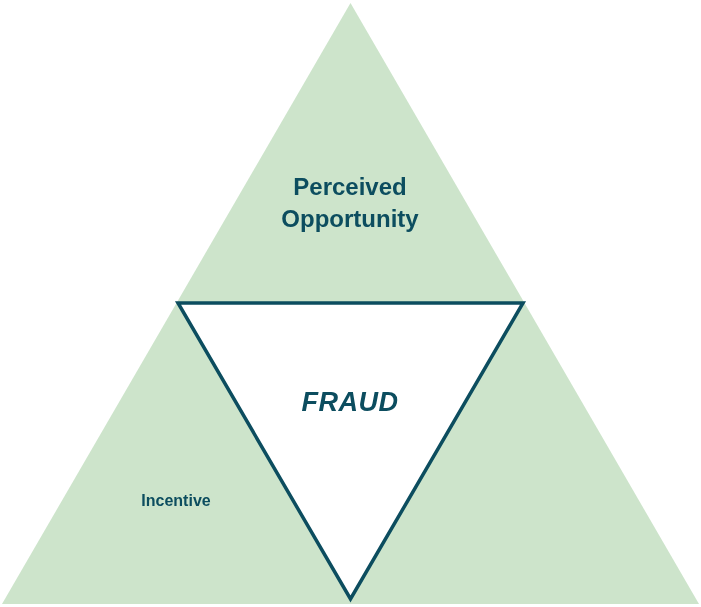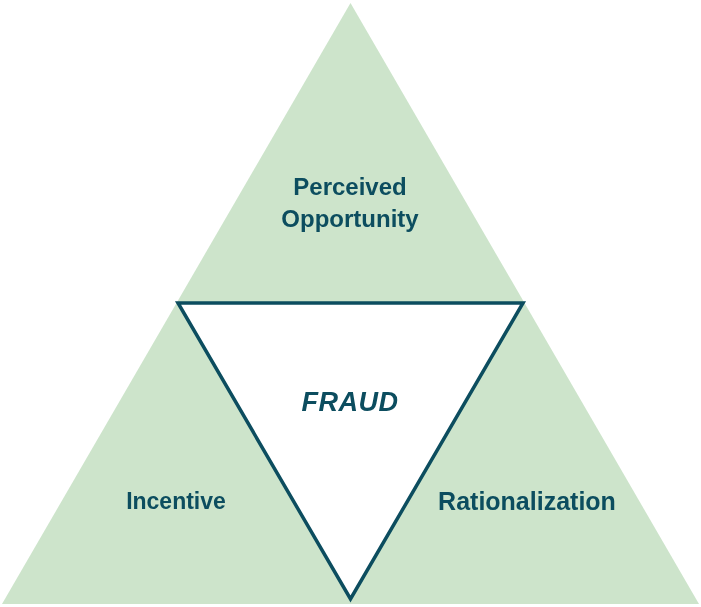--- a/index.html
+++ b/index.html
@@ -21,33 +21,32 @@
     position:absolute;
     color:var(--teal);
     font-weight:bold;
     text-align:center;
     line-height:1.32;
     transform:translate(-50%,-50%);
     white-space:pre-line;
   }
   .label-top{left:350px;top:203px;width:220px;font-size:24px;}
   .label-fraud{left:350px;top:403px;width:200px;font-size:27px;letter-spacing:0.5px;font-style:italic;}
-  .label-left{left:176px;top:501px;width:220px;font-size:23px;}
+  .label-left{left:176px;top:501px;width:220px;font-size:16px;}
   .label-right{left:527px;top:501px;width:260px;font-size:25px;}
 </style>
 </head>
 <body>
 
 <div class="stage">
   <svg width="701" height="607" viewBox="0 0 701 607">
     <polygon class="outer-tri" points="350.5,3 2,604 699,604"></polygon>
     <polygon class="inner-tri" points="178,303 523,303 350.5,599"></polygon>
   </svg>
 
   <div class="label label-top">Perceived
 Opportunity</div>
 
   <div class="label label-fraud">FRAUD</div>
 
   <div class="label label-left">Incentive</div>
 
-  <div class="label label-right">Rationalization</div>
 </div>
 
 </body></html>

